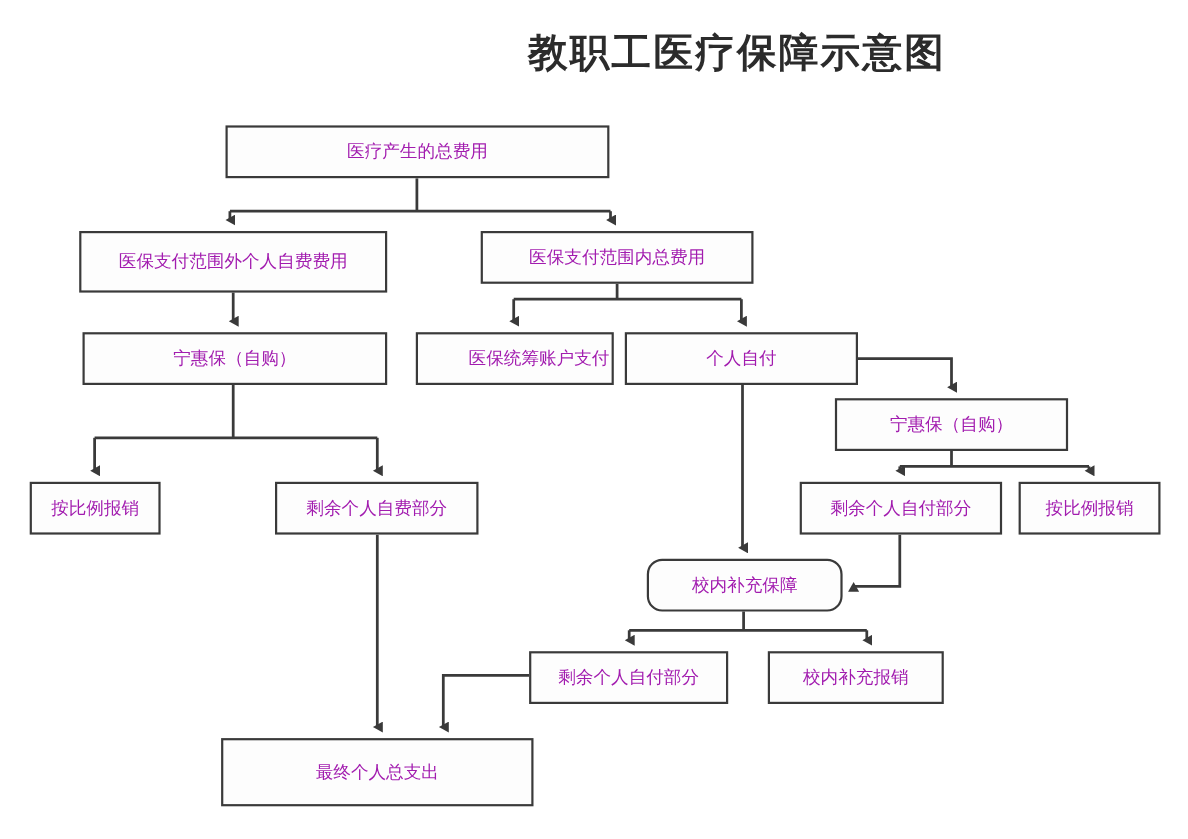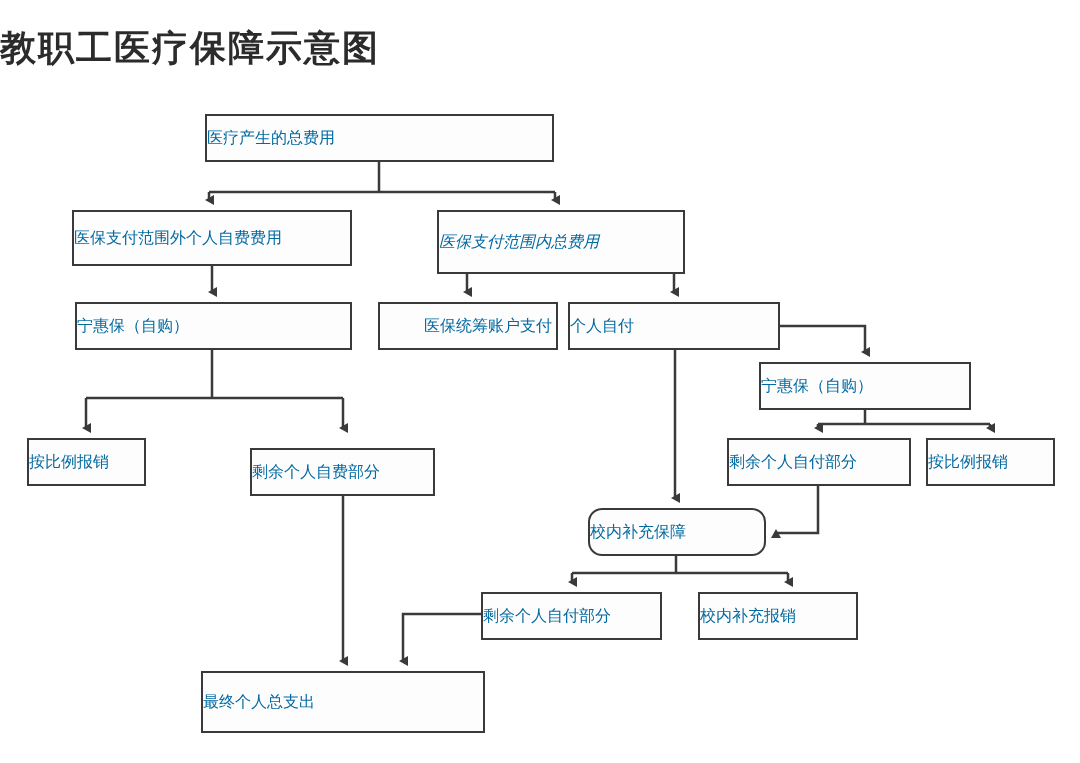--- a/index.html
+++ b/index.html
@@ -13,41 +13,41 @@
     height: 763px;
     background: #ffffff;
     font-family: "Liberation Sans", "DejaVu Sans", sans-serif;
     overflow: hidden;
   }
   #chart-title {
     position: absolute;
     left: 0;
     top: 24px;
     width: 860px;
-    text-align: left;
+    text-align: right;
     font-size: 36px;
     font-weight: bold;
     letter-spacing: 2px;
     color: #2b2b2b;
     font-family: "DejaVu Sans", "Liberation Sans", sans-serif;
   }
   #flow-svg {
     position: absolute;
     left: 0;
     top: 0;
   }
   .node-box {
     position: absolute;
     box-sizing: border-box;
     border: 2px solid #3a3a3a;
     background: #fdfdfd;
     display: flex;
     align-items: center;
-    justify-content: flex-start;
-    color: #0369a1;
+    justify-content: center;
+    color: #a21caf;
     font-size: 16px;
     line-height: 1.1;
     white-space: nowrap;
     font-family: "DejaVu Sans", "Liberation Sans", sans-serif;
   }
 </style>
 </head>
 <body>
 
 <div id="page">
@@ -98,21 +98,21 @@
   </svg>
 
   <div class="node-box" style="left:205px; top:114px; width:349px; height:48px;">
     <span>医疗产生的总费用</span>
   </div>
 
   <div class="node-box" style="left:72px; top:210px; width:280px; height:56px;">
     <span>医保支付范围外个人自费费用</span>
   </div>
 
-  <div class="node-box" style="left:437px; top:210px; width:248px; height:64px;font-style:italic;">
+  <div class="node-box" style="left:437px; top:210px; width:248px; height:48px;">
     <span>医保支付范围内总费用</span>
   </div>
 
   <div class="node-box" style="left:75px; top:302px; width:277px; height:48px;">
     <span>宁惠保（自购）</span>
   </div>
 
   <div class="node-box" style="left:378px; top:302px; width:180px; height:48px;padding-left:44px;">
     <span>医保统筹账户支付</span>
   </div>
@@ -122,21 +122,21 @@
   </div>
 
   <div class="node-box" style="left:759px; top:362px; width:212px; height:48px;">
     <span>宁惠保（自购）</span>
   </div>
 
   <div class="node-box" style="left:27px; top:438px; width:119px; height:48px;">
     <span>按比例报销</span>
   </div>
 
-  <div class="node-box" style="left:250px; top:438px; width:185px; height:48px;margin-top:10px;">
+  <div class="node-box" style="left:250px; top:438px; width:185px; height:48px;">
     <span>剩余个人自费部分</span>
   </div>
 
   <div class="node-box" style="left:727px; top:438px; width:184px; height:48px;">
     <span>剩余个人自付部分</span>
   </div>
 
   <div class="node-box" style="left:926px; top:438px; width:129px; height:48px;">
     <span>按比例报销</span>
   </div>

